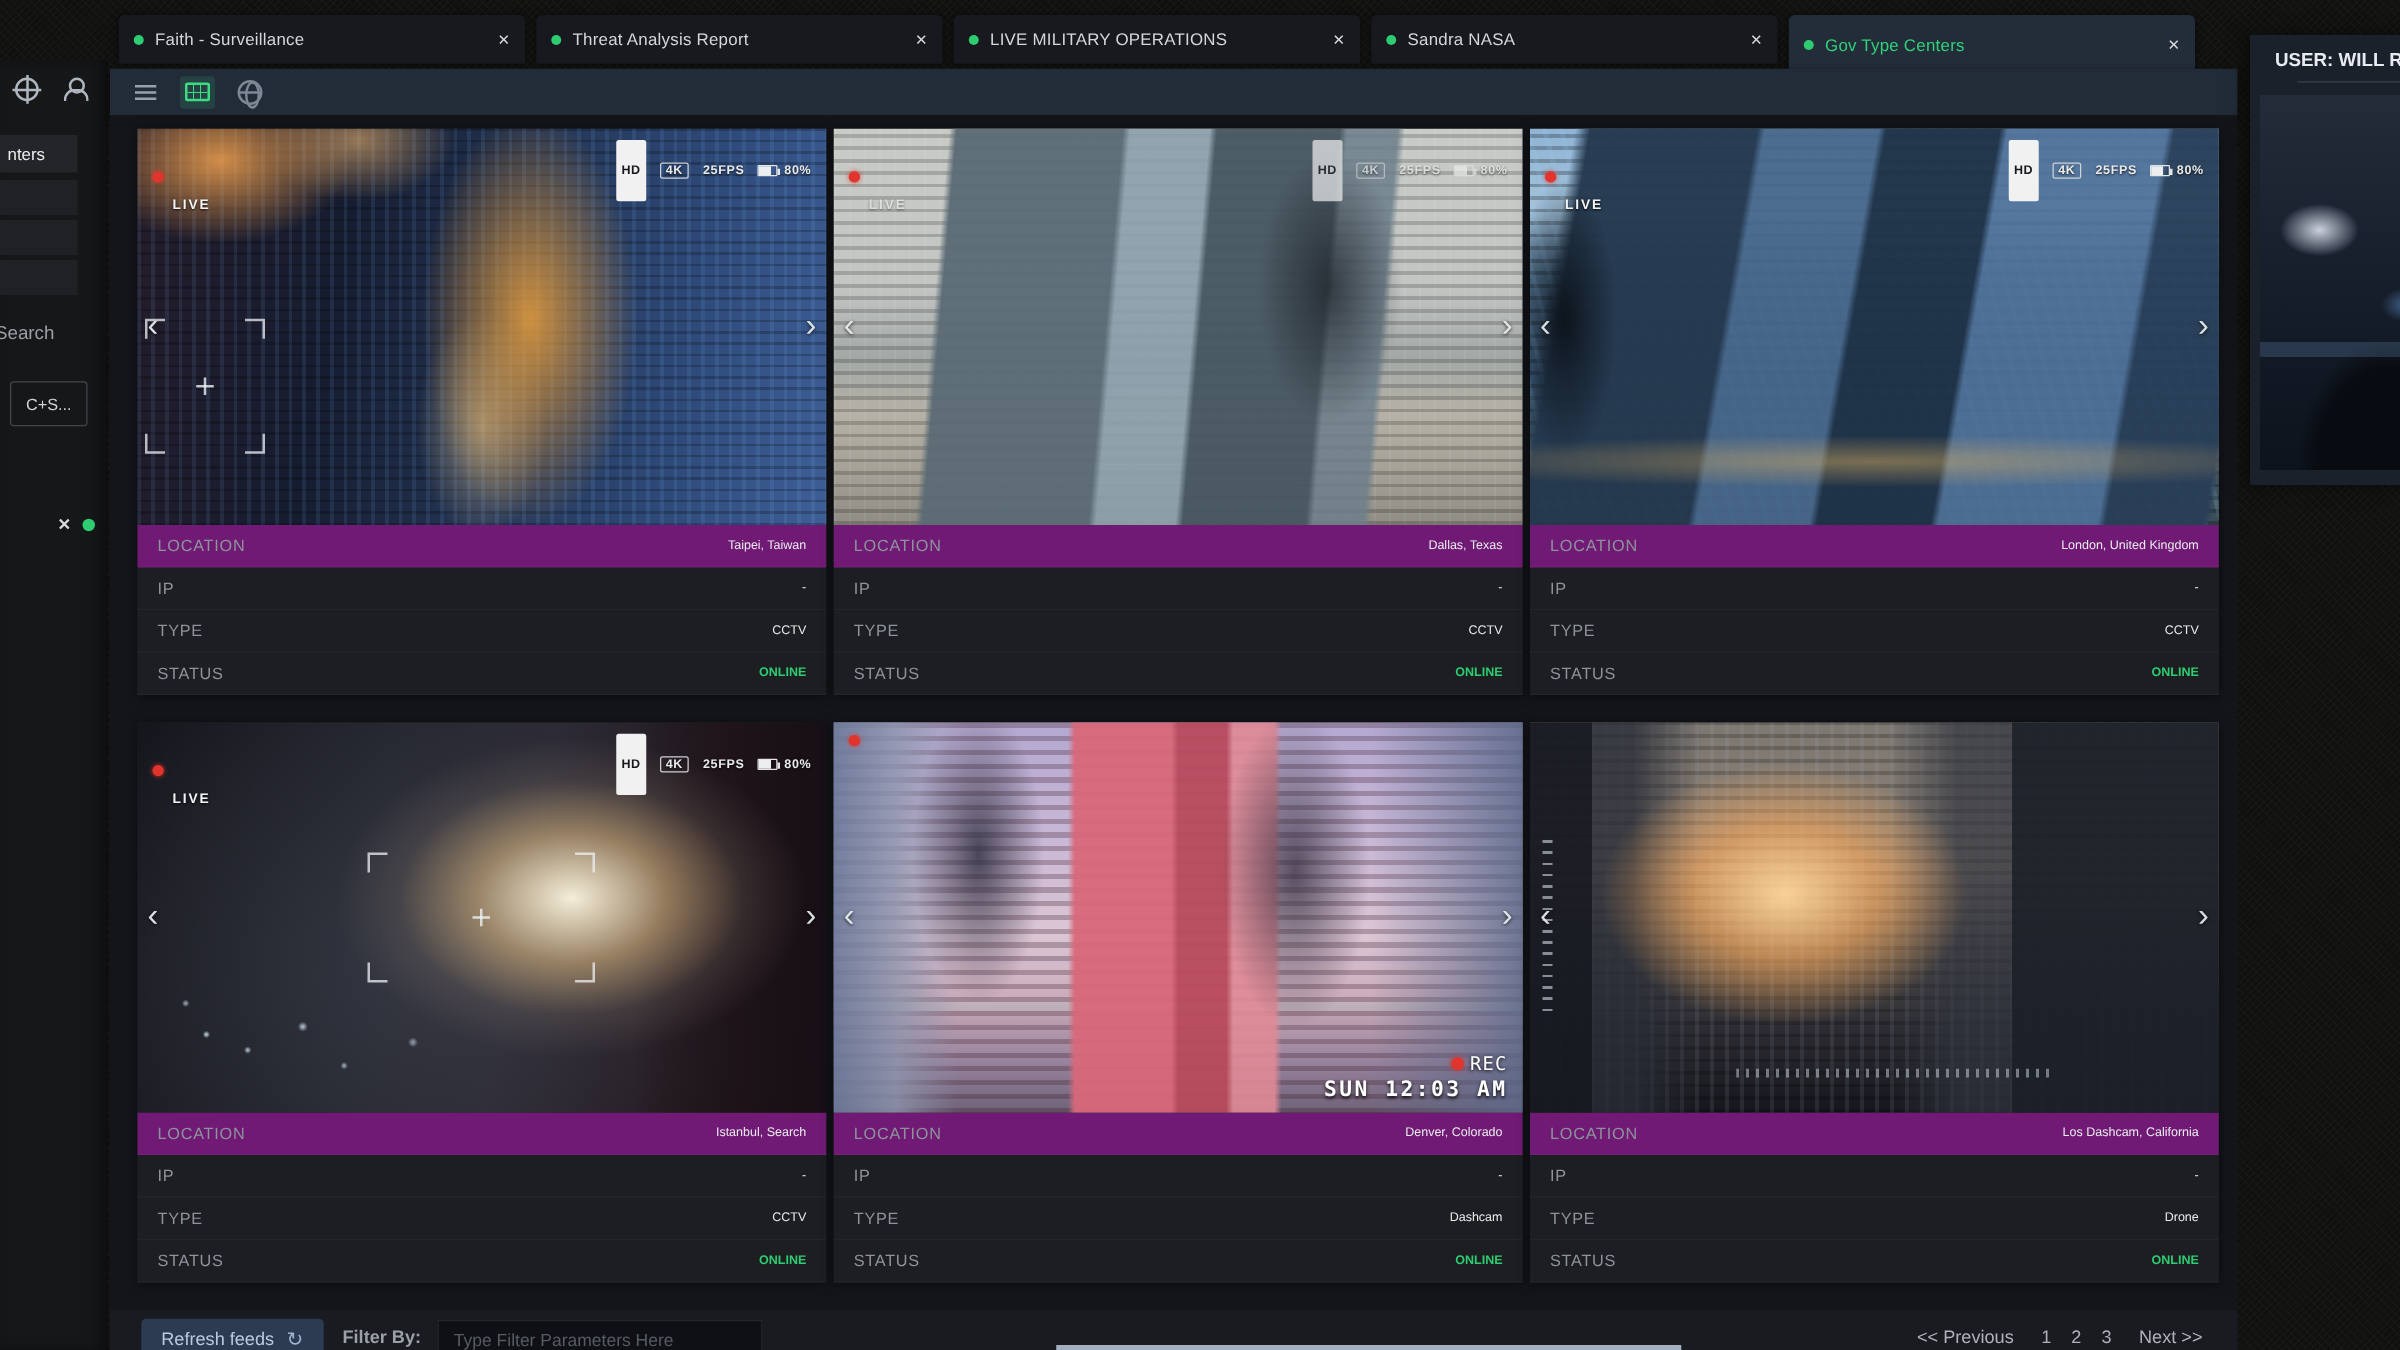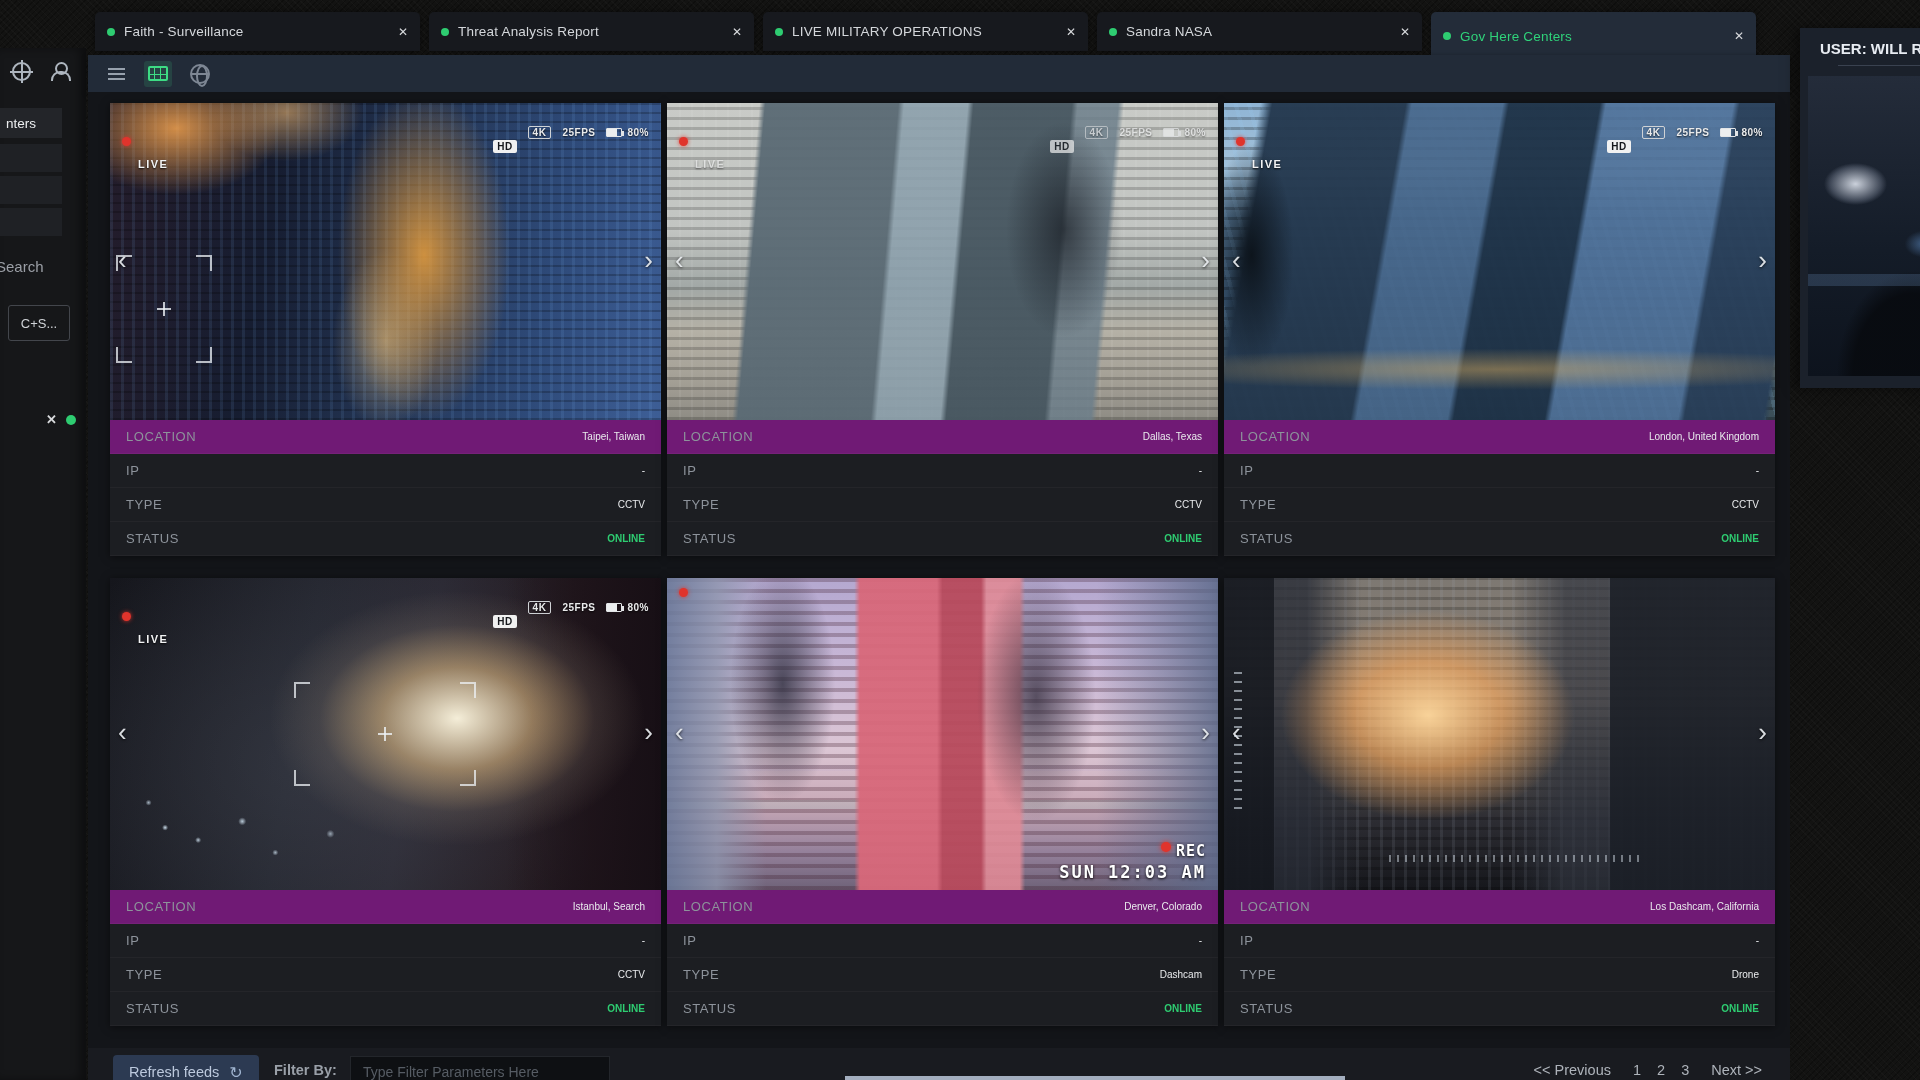--- a/index.html
+++ b/index.html
@@ -95,40 +95,40 @@
     repeating-linear-gradient(0deg, rgba(0,0,0,0.2) 0 3px, transparent 3px 10px),
     linear-gradient(180deg, #7d7872 0%, #8d8074 38%, #55504c 58%, #2c2c32 78%, #16171c 100%); }
 
   
   .live-chip { position:absolute; left:12px; top:10px; display:flex; align-items:center; gap:7px; }
   .live-chip .ldot { width:9px; height:9px; border-radius:50%; background:#e0342c; box-shadow:0 0 4px rgba(224,52,44,0.9); }
   .live-chip .ltxt { font-size:11px; font-weight:bold; letter-spacing:1.5px; color:#f2f3f4; text-shadow:0 1px 2px rgba(0,0,0,0.9);margin-top:45px; }
   .dim .ltxt { opacity:0.55; }
   .badges { position:absolute; right:12px; top:9px; display:flex; align-items:center; gap:11px; }
   .badges span { font-size:10px; font-weight:bold; letter-spacing:0.5px; color:#e9eaeb; text-shadow:0 1px 2px rgba(0,0,0,0.8); }
-  .badges .b-hd { background:#f1f1f1; color:#16181c; padding:1px 4px; border-radius:2px; text-shadow:none;margin-top:28px; }
+  .badges .b-hd { background:#f1f1f1; color:#16181c; padding:19px 4px; border-radius:2px; text-shadow:none; }
   .badges .b-4k { border:1px solid #cfd2d5; padding:0 4px; border-radius:2px; }
   .b-batwrap { display:flex; align-items:center; gap:5px; }
   .bat { position:relative; display:block; width:16px; height:9px; border:1px solid #e3e5e7; border-radius:1px; background:linear-gradient(90deg,#eceeef 0 70%, transparent 70%); }
   .bat::after { content:''; position:absolute; right:-3px; top:2px; width:2px; height:5px; background:#e3e5e7; }
   .chev { position:absolute; top:50%; transform:translateY(-58%); font-size:26px; color:rgba(240,243,246,0.9); text-shadow:0 1px 3px rgba(0,0,0,0.8); line-height:1; }
   .chev.l { left:8px; } .chev.r { right:8px; }
   .vf s { position:absolute; width:16px; height:16px; border:2px solid rgba(238,242,246,0.75); }
   .vf { position:absolute; }
   .vf .tl { top:0; left:0; border-right:none; border-bottom:none; }
   .vf .tr { top:0; right:0; border-left:none; border-bottom:none; }
   .vf .bl { bottom:0; left:0; border-right:none; border-top:none; }
   .vf .br { bottom:0; right:0; border-left:none; border-top:none; }
   .vf .cross { position:absolute; left:50%; top:50%; width:14px; height:14px; transform:translate(-50%,-50%); }
   .vf .cross::before { content:''; position:absolute; left:0; right:0; top:6px; height:2px; background:rgba(238,242,246,0.8); }
   .vf .cross::after { content:''; position:absolute; top:0; bottom:0; left:6px; width:2px; background:rgba(238,242,246,0.8); }
   #vf0 { left:6px; top:152px; width:96px; height:108px; }
   #vf3 { left:184px; top:104px; width:182px; height:104px; }
   .rec { position:absolute; right:12px; bottom:8px; text-align:right; font-family:"DejaVu Sans Mono", monospace; color:#ffffff; text-shadow:0 1px 3px rgba(0,0,0,0.95); }
-  .rec .rline { display:flex; justify-content:flex-end; gap:5px; font-size:15px; font-weight:bold; letter-spacing:1px; }
+  .rec .rline { display:flex; align-items:center; justify-content:flex-end; gap:5px; font-size:15px; font-weight:normal; letter-spacing:1px; }
   .rec .rdot { width:10px; height:10px; border-radius:50%; background:#e0342c; box-shadow:0 0 5px rgba(224,52,44,1); }
   .rec .rtime { font-size:17px; font-weight:bold; letter-spacing:2px; margin-top:2px; }
   .hud-vticks { position:absolute; left:10px; top:28%; width:8px; height:46%;
     background:repeating-linear-gradient(0deg, rgba(225,235,245,0.55) 0 2px, transparent 2px 9px); }
   .hud-hticks { position:absolute; left:30%; bottom:9%; width:46%; height:7px;
     background:repeating-linear-gradient(90deg, rgba(225,235,245,0.45) 0 2px, transparent 2px 8px); }
 
   
   .meta { width:100%; background:#1c1e22; }
   .mrow { display:flex; align-items:center; justify-content:space-between; height:34px; padding:0 16px; border-bottom:1px solid rgba(255,255,255,0.035); }
@@ -217,21 +217,21 @@
       <span class="tlabel">LIVE MILITARY OPERATIONS</span>
       <span class="tclose">✕</span>
     </div>
     <div class="tab">
       <span class="tdot"></span>
       <span class="tlabel">Sandra NASA</span>
       <span class="tclose">✕</span>
     </div>
     <div class="tab active">
       <span class="tdot"></span>
-      <span class="tlabel">Gov Here Centers</span>
+      <span class="tlabel">Gov Type Centers</span>
       <span class="tclose">✕</span>
     </div>
   </div>
 
   <div class="toolbar">
     <span class="tb-btn hamburger">
         <i></i>
         <i></i>
         <i></i>
       </span>

